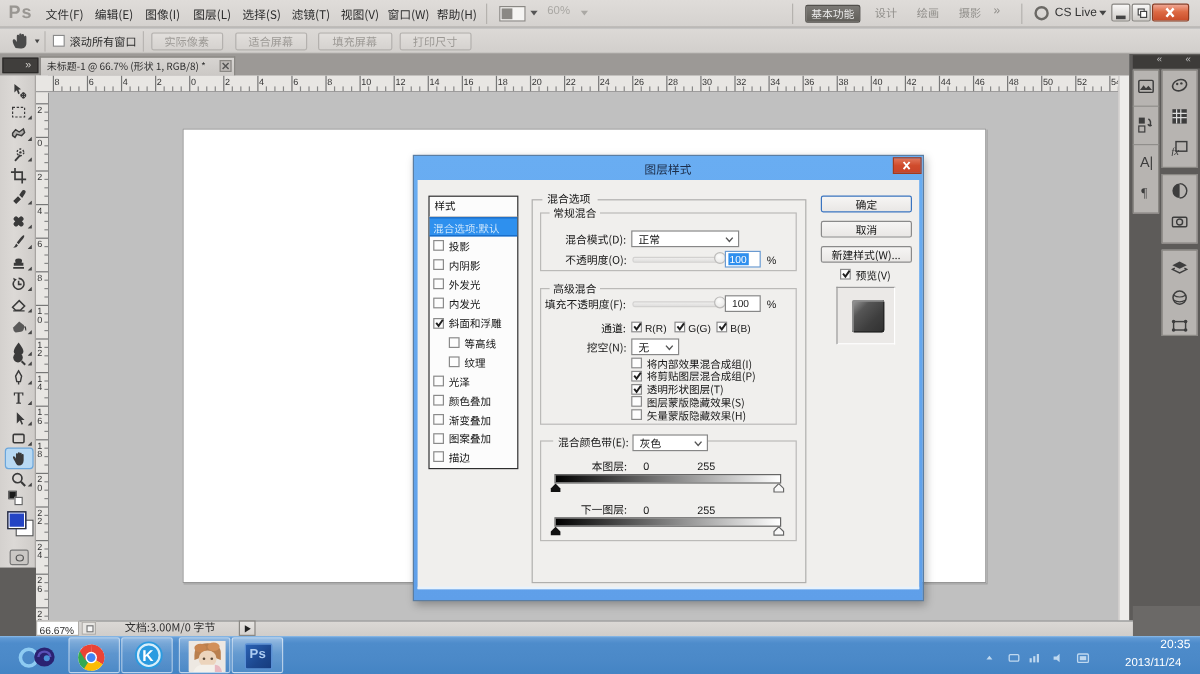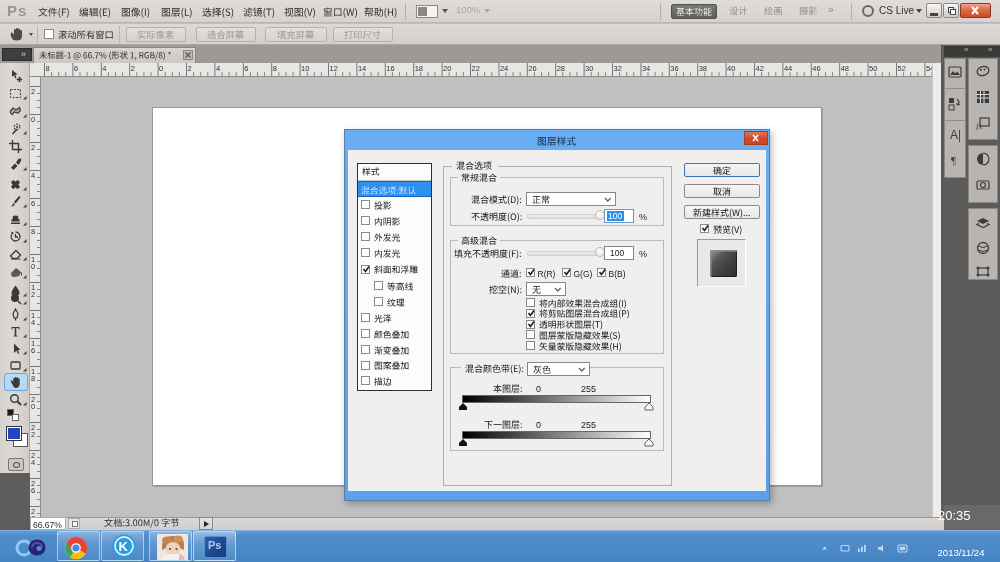--- a/index.html
+++ b/index.html
@@ -81,21 +81,21 @@
       <use href="#g28" x="2000"></use>
       <use href="#g48" x="2338"></use>
       <use href="#g29" x="3066"></use>
     </g>
   </svg>
 <div style="position:absolute;left:405px;top:3px;width:1px;height:17px;background:#b5b2ae"></div>
 <div style="position:absolute;left:416px;top:5px;width:22px;height:13px;background:#f5f4f2;border:1px solid #8a8884">
     <div class="ab" style="left:1px;top:1px;width:9px;height:9px;background:#8a8884"></div>
   </div>
 <div class="ab" style="left:442px;top:9px;width:0;height:0;border:3px solid transparent;border-top:4px solid #555;"></div>
-<div class="ab" style="left:456px;top:4px;color:#aaa8a4;font-size:9.5px">100%</div>
+<div class="ab" style="left:456px;top:4px;color:#aaa8a4;font-size:9.5px">60%</div>
 <div class="ab" style="left:484px;top:9px;width:0;height:0;border:3px solid transparent;border-top:4px solid #aaa8a4;"></div>
 <div style="position:absolute;left:660px;top:3px;width:1px;height:17px;background:#b5b2ae"></div>
 <div style="position:absolute;left:671px;top:3.5px;width:46px;height:15px;background:linear-gradient(#7b7975,#605e59);border-radius:2px;border:1px solid #514f4b"></div>
 <svg style="position:absolute;left:676px;top:5.5px;overflow:visible;" width="36" height="12">
     <g transform="translate(0,9) scale(0.009,-0.009)" fill="#f2f2f2">
       <use href="#g57fa"></use>
       <use href="#g672c" x="1000"></use>
       <use href="#g529f" x="2000"></use>
       <use href="#g80fd" x="3000"></use>
     </g>
@@ -750,21 +750,21 @@
 <svg class="ab" style="left:820px;top:543px" width="112" height="10" fill="#d4e6f6" opacity="0.85">
     <path d="M2 6.5 L4.5 3.5 L7 6.5Z"></path>
     <rect x="21" y="2.5" width="8" height="5.5" rx="1" fill="none" stroke="#d4e6f6" stroke-width="1.1"></rect>
     <rect x="38" y="5.5" width="1.8" height="3.5"></rect>
     <rect x="41" y="3.8" width="1.8" height="5.2"></rect>
     <rect x="44" y="2" width="1.8" height="7"></rect>
     <path d="M58 4 L60.5 4 L63 1.8 L63 8.8 L60.5 6.8 L58 6.8Z"></path>
     <rect x="78" y="2" width="9" height="7" rx="1" fill="none" stroke="#d4e6f6" stroke-width="1.1"></rect>
     <rect x="79.8" y="3.8" width="5.4" height="3.4"></rect>
   </svg>
-<div class="ab" style="left:938px;top:508px;width:54px;text-align:left;font-size:13px;color:#fff">20:35</div>
+<div class="ab" style="left:938px;top:532px;width:54px;text-align:right;font-size:10px;color:#fff">20:35</div>
 <div class="ab" style="left:930px;top:547px;width:62px;text-align:center;font-size:9.5px;color:#fff">2013/11/24</div>
 <div style="position:absolute;left:344px;top:129px;width:426px;height:372px;background:linear-gradient(#69adf2,#5f9fe9);border:1px solid #5a7da2;box-shadow:2px 3px 7px rgba(0,0,0,.28)"></div>
 <svg style="position:absolute;left:537.4px;top:134.7px;overflow:visible;" width="39" height="13">
     <g transform="translate(0,9.8) scale(0.0098,-0.0098)" fill="#1c2e4a">
       <use href="#g56fe"></use>
       <use href="#g5c42" x="1000"></use>
       <use href="#g6837" x="2000"></use>
       <use href="#g5f0f" x="3000"></use>
     </g>
   </svg>

